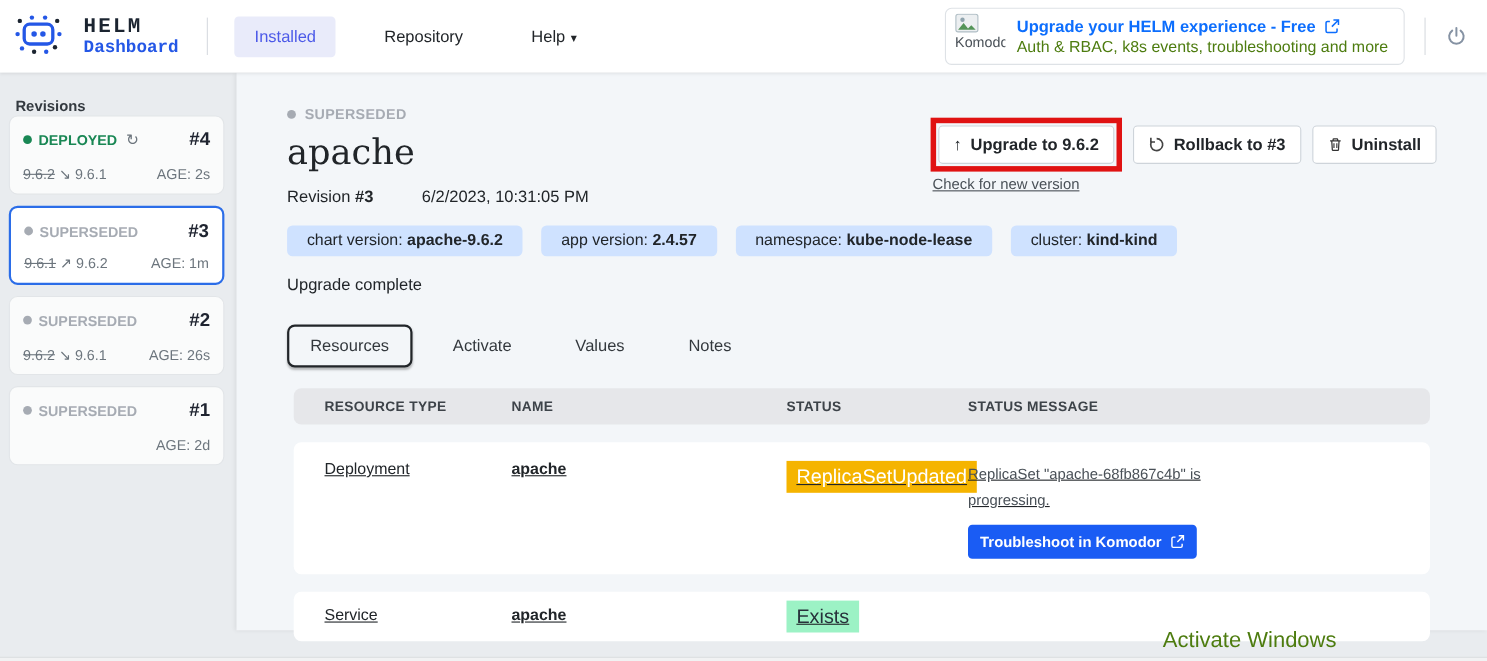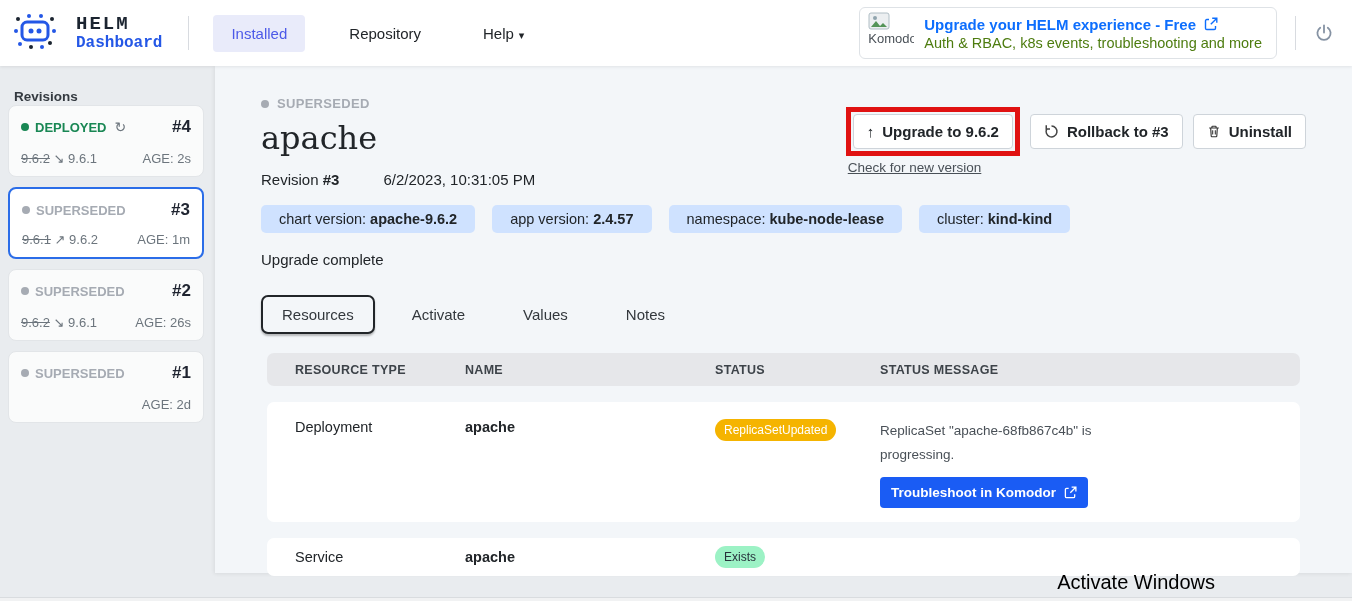--- a/index.html
+++ b/index.html
@@ -93,36 +93,36 @@
   
   .table { margin-top:19px; margin-left:6px; width:1033px; }
   .thead {
     background:#e6e7ea; border-radius:7px; height:33px;
     display:grid; grid-template-columns:170px 250px 165px 1fr; align-items:center;
     padding-left:28px; font-size:12.5px; font-weight:700; color:#3d4349; letter-spacing:.3px;
   }
   .trow {
     background:#fff; border-radius:7px; margin-top:16px;
     display:grid; grid-template-columns:170px 250px 165px 1fr;
-    padding:17px 16px 14px 28px; font-size:14.5px; align-items:start;
+    padding:17px 16px 14px 28px; font-size:14.5px; align-items:start;text-decoration:underline;
   }
   .trow.compact { padding-top:8px; padding-bottom:8px; align-items:center; min-height:33px; }
   .trow .name { font-weight:700; }
-  .badge { display:inline-block; padding:4px 9px; border-radius:11px; font-size:12px; justify-self:start; }
+  .badge { display:inline-block; padding:4px 9px; border-radius:0; font-size:18px; justify-self:start; }
   .badge.amber { background:#f5b400; color:#fff; }
   .badge.mint { background:#9cf2c5; color:#27313b; }
   .msg { font-size:13.5px; color:#495057; max-width:250px; line-height:1.8; }
   .troubleshoot {
     margin-top:9px; background:#1a5cf4; color:#fff; border:none; border-radius:4px;
     padding:8px 11px; font-size:13.5px; font-weight:700;
     display:inline-flex; align-items:center; gap:8px; cursor:pointer;
     font-family:"Liberation Sans", sans-serif;
   }
   
-  .watermark { position:absolute; bottom:7px; right:137px; font-size:20px; color:#000000; }
+  .watermark { position:absolute; bottom:7px; right:137px; font-size:20px; color:#4d7c0f; }
   .bottom-strip { position:absolute; left:0; right:0; bottom:0; height:4px; background:#f1f2f3; border-top:1px solid #d9dcdf; }
 </style>
 </head>
 <body>
 
 <div class="header">
   <div class="logo">
     <span>
       <svg width="46" height="42" viewBox="0 0 46 42">
         <rect x="10" y="12" width="26" height="18" rx="5" fill="none" stroke="#2457e6" stroke-width="3"></rect>

